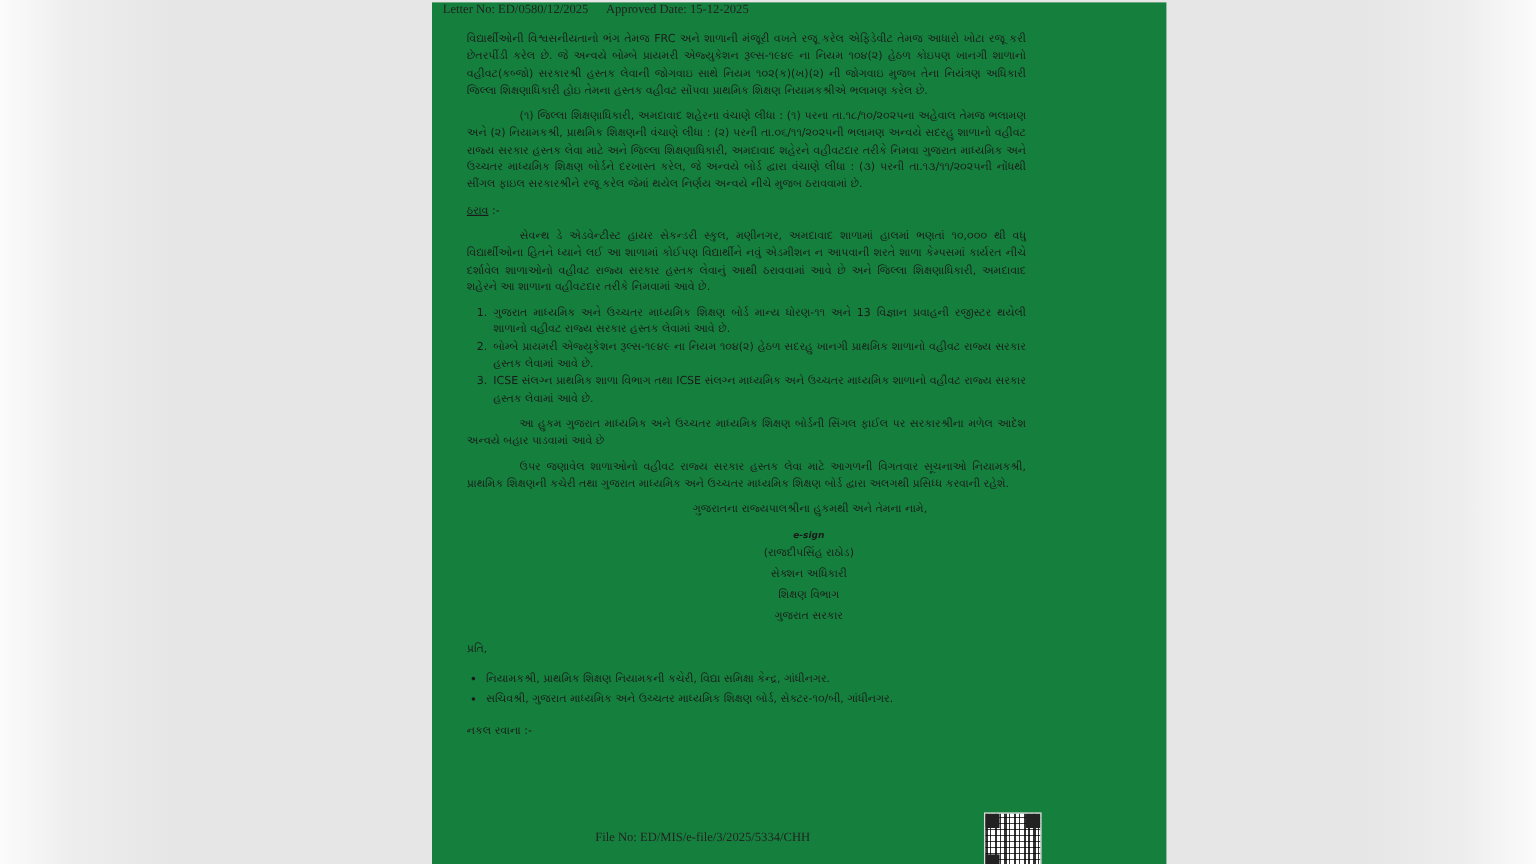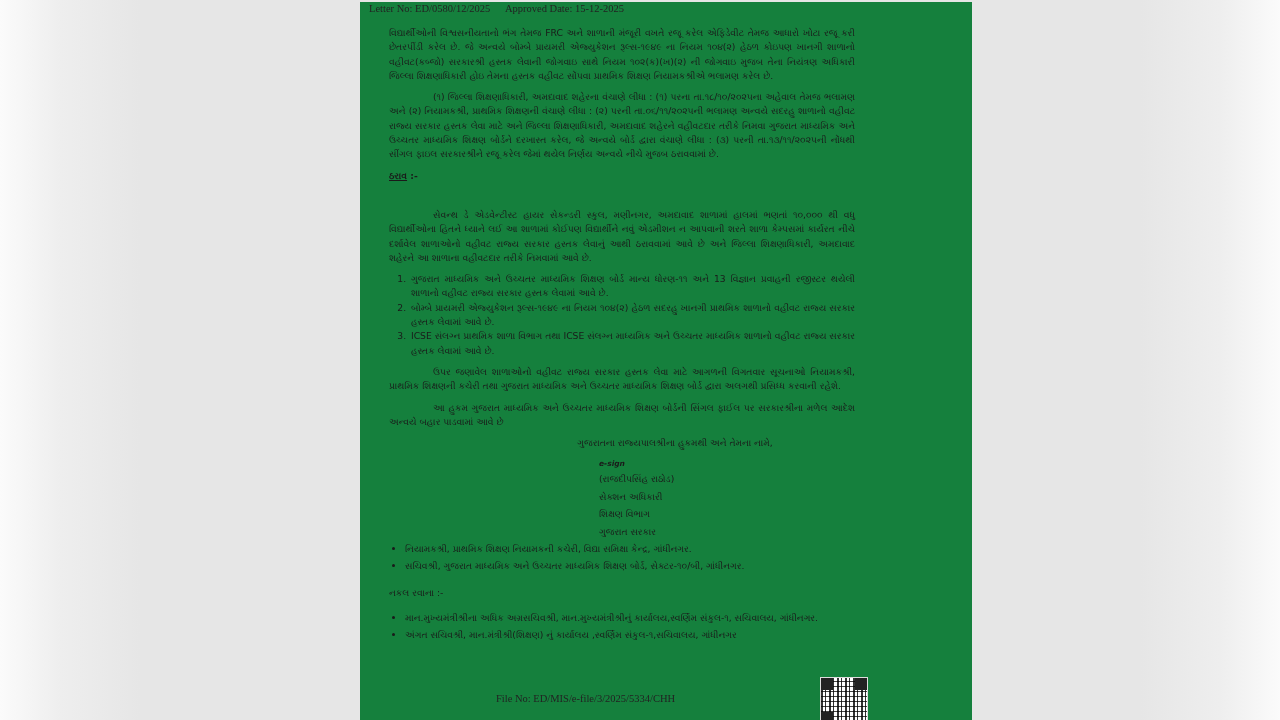--- a/index.html
+++ b/index.html
@@ -40,35 +40,36 @@
       left: 29px;
       top: 24px;
       width: 466px;
       font-size: 9.2px;
       line-height: 14.3px;
       text-align: justify;
     }
     .para { margin: 0 0 7px 0; }
     .indent { text-indent: 44px; }
     .heading {
-      margin: 6px 0 25px 0;
-      font-weight: bold;
+      margin: 6px 0 7px 0;
+      font-weight: normal;
     }
     .heading u { text-decoration: underline; }
     ol.resolutions {
       margin: 0 0 7px 0;
       padding-left: 20px;
     }
     ol.resolutions li { padding-left: 2px; }
     .center-line {
       text-align: center;
       padding-left: 106px;
       margin: 4px 0 8px 0;
     }
     .sign-block {
+      text-align: center;
       margin-left: 210px;
       width: 150px;
       line-height: 17.5px;
     }
     .esign {
       font-style: italic;
       font-weight: bold;
       font-size: 7.5px;
       line-height: 12px;
     }
@@ -127,44 +128,41 @@
     </p>
 
     <p class="para indent">સેવન્થ ડે એડવેન્ટીસ્ટ હાયર સેકન્ડરી સ્કુલ, મણીનગર, અમદાવાદ શાળામાં હાલમાં ભણતાં ૧૦,૦૦૦ થી વધુ વિદ્યાર્થીઓના હિતને ધ્યાને લઈ આ શાળામાં કોઈપણ વિદ્યાર્થીને નવું એડમીશન ન આપવાની શરતે શાળા કેમ્પસમાં કાર્યરત નીચે દર્શાવેલ શાળાઓનો વહીવટ રાજ્ય સરકાર હસ્તક લેવાનું આથી ઠરાવવામાં આવે છે અને જિલ્લા શિક્ષણાધિકારી, અમદાવાદ શહેરને આ શાળાના વહીવટદાર તરીકે નિમવામાં આવે છે.</p>
 
     <ol class="resolutions">
       <li>ગુજરાત માધ્યમિક અને ઉચ્ચતર માધ્યમિક શિક્ષણ બોર્ડ માન્ય ધોરણ-૧૧ અને 13 વિજ્ઞાન પ્રવાહની રજીસ્ટર થયેલી શાળાનો વહીવટ રાજ્ય સરકાર હસ્તક લેવામાં આવે છે.</li>
       <li>બોમ્બે પ્રાયમરી એજ્યુકેશન રૂલ્સ-૧૯૪૯ ના નિયમ ૧૦૪(૨) હેઠળ સદરહુ ખાનગી પ્રાથમિક શાળાનો વહીવટ રાજ્ય સરકાર હસ્તક લેવામાં આવે છે.</li>
       <li>ICSE સંલગ્ન પ્રાથમિક શાળા વિભાગ તથા ICSE સંલગ્ન માધ્યમિક અને ઉચ્ચતર માધ્યમિક શાળાનો વહીવટ રાજ્ય સરકાર હસ્તક લેવામાં આવે છે.</li>
     </ol>
 
+    <p class="para indent">આ હુકમ ગુજરાત માધ્યમિક અને ઉચ્ચતર માધ્યમિક શિક્ષણ બોર્ડની સિંગલ ફાઈલ પર સરકારશ્રીના મળેલ આદેશ અન્વયે બહાર પાડવામાં આવે છે</p>
+
     <p class="para indent">ઉપર જણાવેલ શાળાઓનો વહીવટ રાજ્ય સરકાર હસ્તક લેવા માટે આગળની વિગતવાર સૂચનાઓ નિયામકશ્રી, પ્રાથમિક શિક્ષણની કચેરી તથા ગુજરાત માધ્યમિક અને ઉચ્ચતર માધ્યમિક શિક્ષણ બોર્ડ દ્વારા અલગથી પ્રસિધ્ધ કરવાની રહેશે.</p>
-
-    <p class="para indent">આ હુકમ ગુજરાત માધ્યમિક અને ઉચ્ચતર માધ્યમિક શિક્ષણ બોર્ડની સિંગલ ફાઈલ પર સરકારશ્રીના મળેલ આદેશ અન્વયે બહાર પાડવામાં આવે છે</p>
 
     <p class="center-line">ગુજરાતના રાજ્યપાલશ્રીના હુકમથી અને તેમના નામે,</p>
 
     <div class="sign-block">
       <div class="esign">e-sign</div>
       <div>(રાજદીપસિંહ રાઠોડ)</div>
       <div>સેક્શન અધિકારી</div>
       <div>શિક્ષણ વિભાગ</div>
       <div>ગુજરાત સરકાર</div>
     </div>
 
+    <p class="to-label">પ્રતિ,</p>
     <ul class="recipients">
       <li>નિયામકશ્રી, પ્રાથમિક શિક્ષણ નિયામકની કચેરી, વિદ્યા સમિક્ષા કેન્દ્ર, ગાંધીનગર.</li>
       <li>સચિવશ્રી, ગુજરાત માધ્યમિક અને ઉચ્ચતર માધ્યમિક શિક્ષણ બોર્ડ, સેક્ટર-૧૦/બી, ગાંધીનગર.</li>
     </ul>
 
     <p class="to-label">નકલ રવાના :-</p>
-    <ul class="recipients">
-      <li>માન.મુખ્યમંત્રીશ્રીના અધિક અગ્રસચિવશ્રી, માન.મુખ્યમંત્રીશ્રીનું કાર્યાલય,સ્વર્ણિમ સંકુલ-૧, સચિવાલય, ગાંધીનગર.</li>
-      <li>અંગત સચિવશ્રી, માન.મંત્રીશ્રી(શિક્ષણ) નું કાર્યાલય ,સ્વર્ણિમ સંકુલ-૧,સચિવાલય, ગાંધીનગર</li>
-    </ul>
   </div>
 
   <div class="footer">
     <div>File No: ED/MIS/e-file/3/2025/5334/CHH</div>
   </div>
 
   <div class="qr"></div>
 </div>
 
 </body></html>

